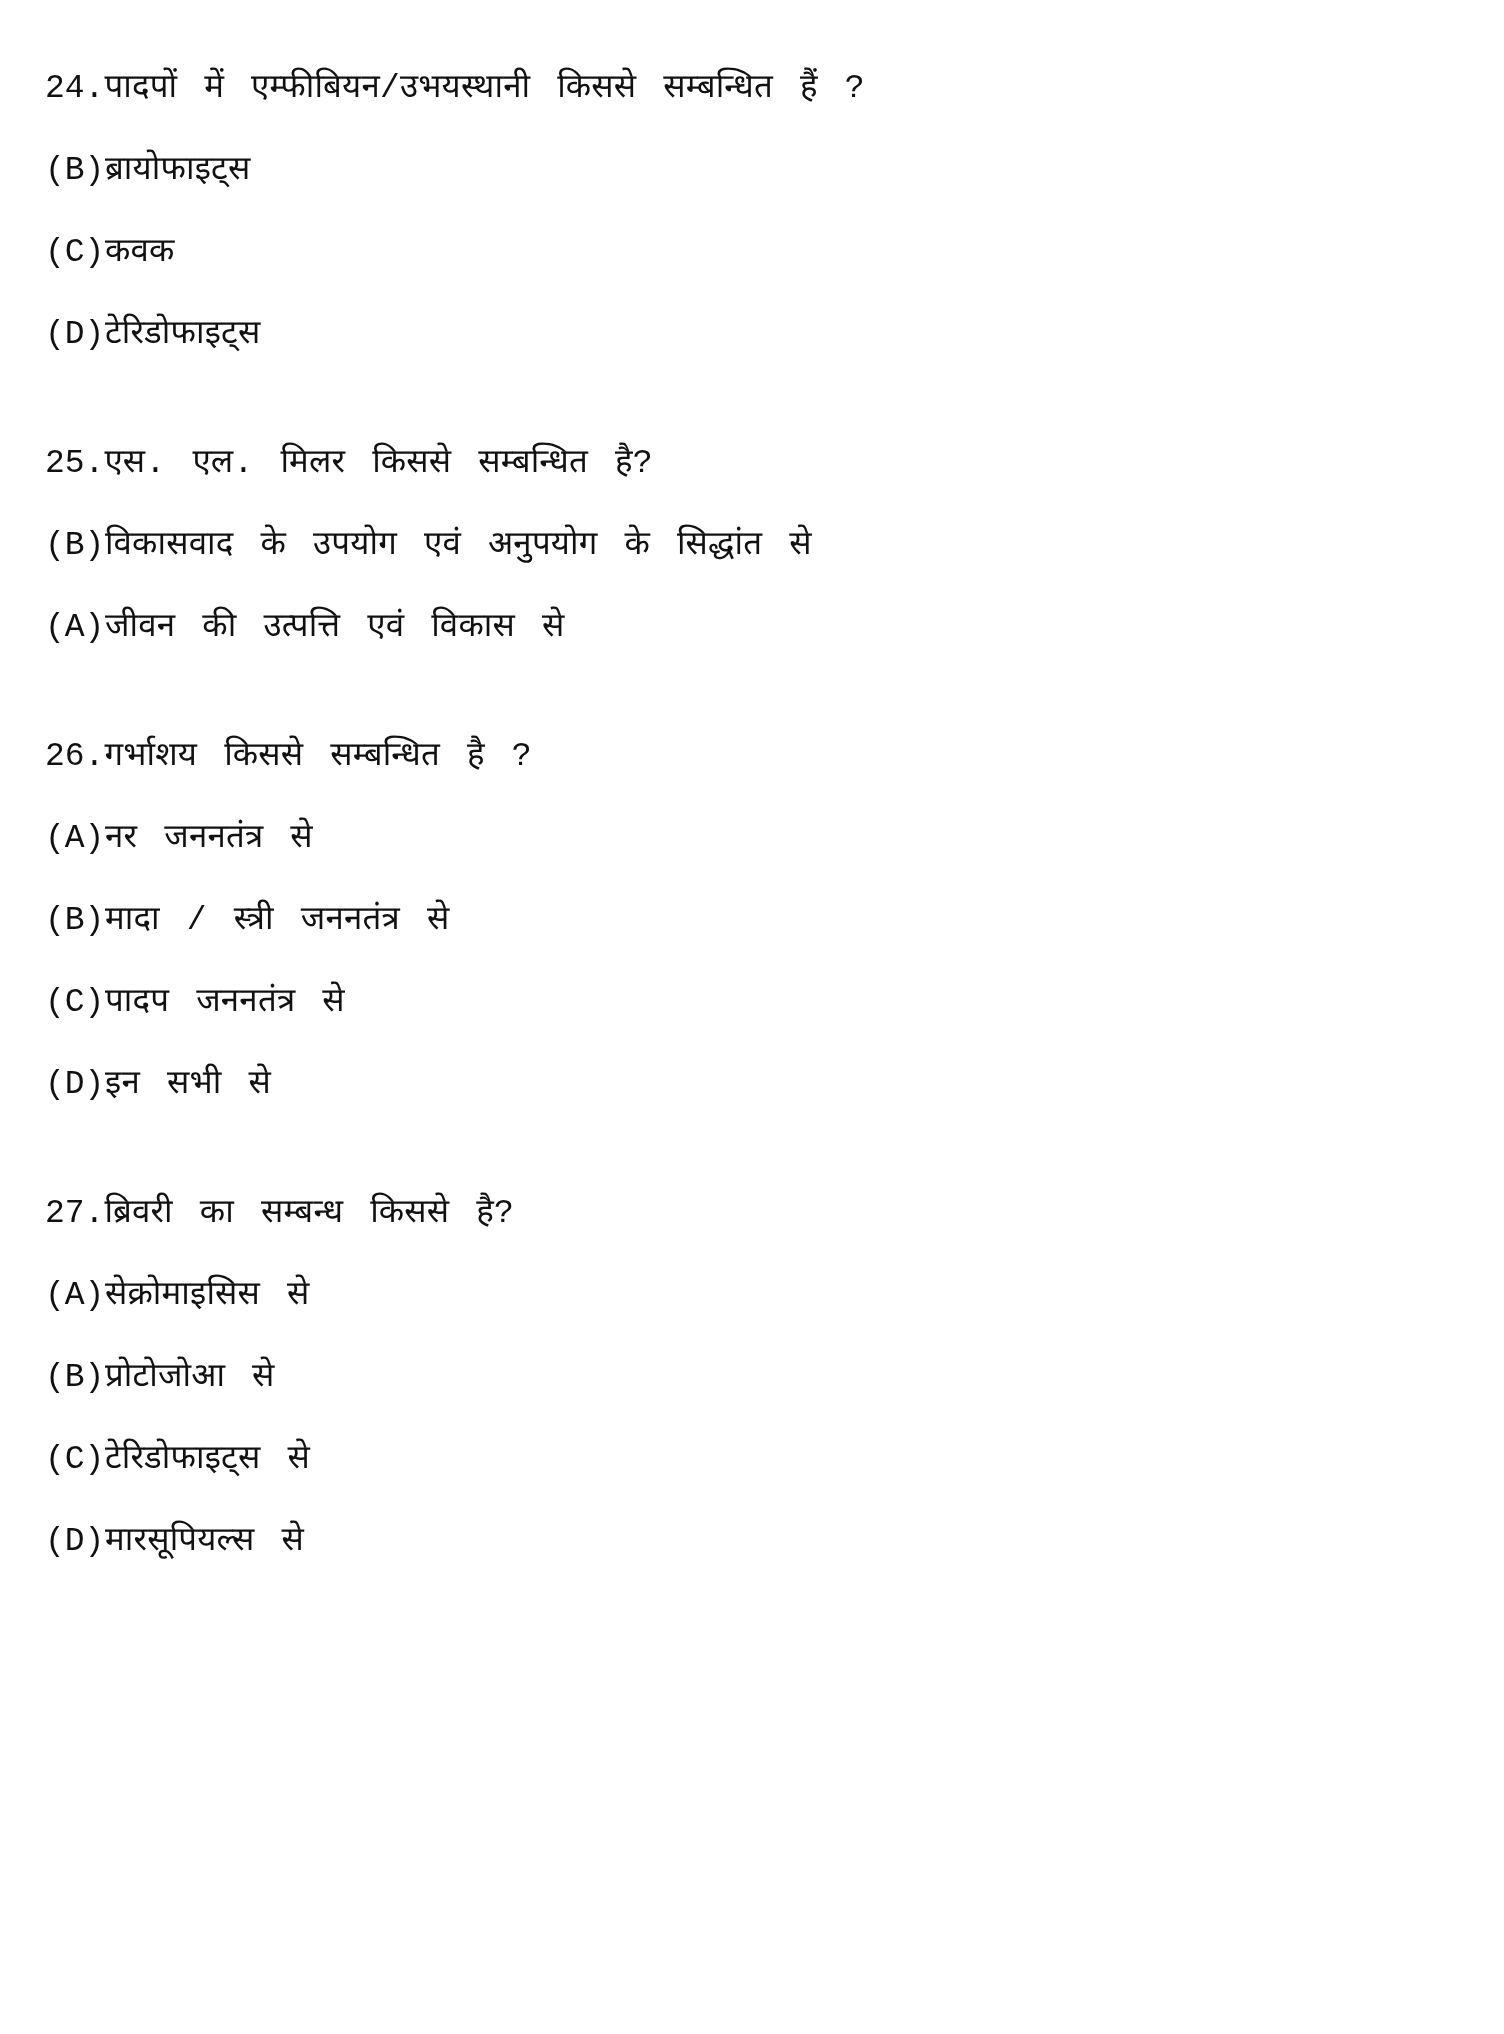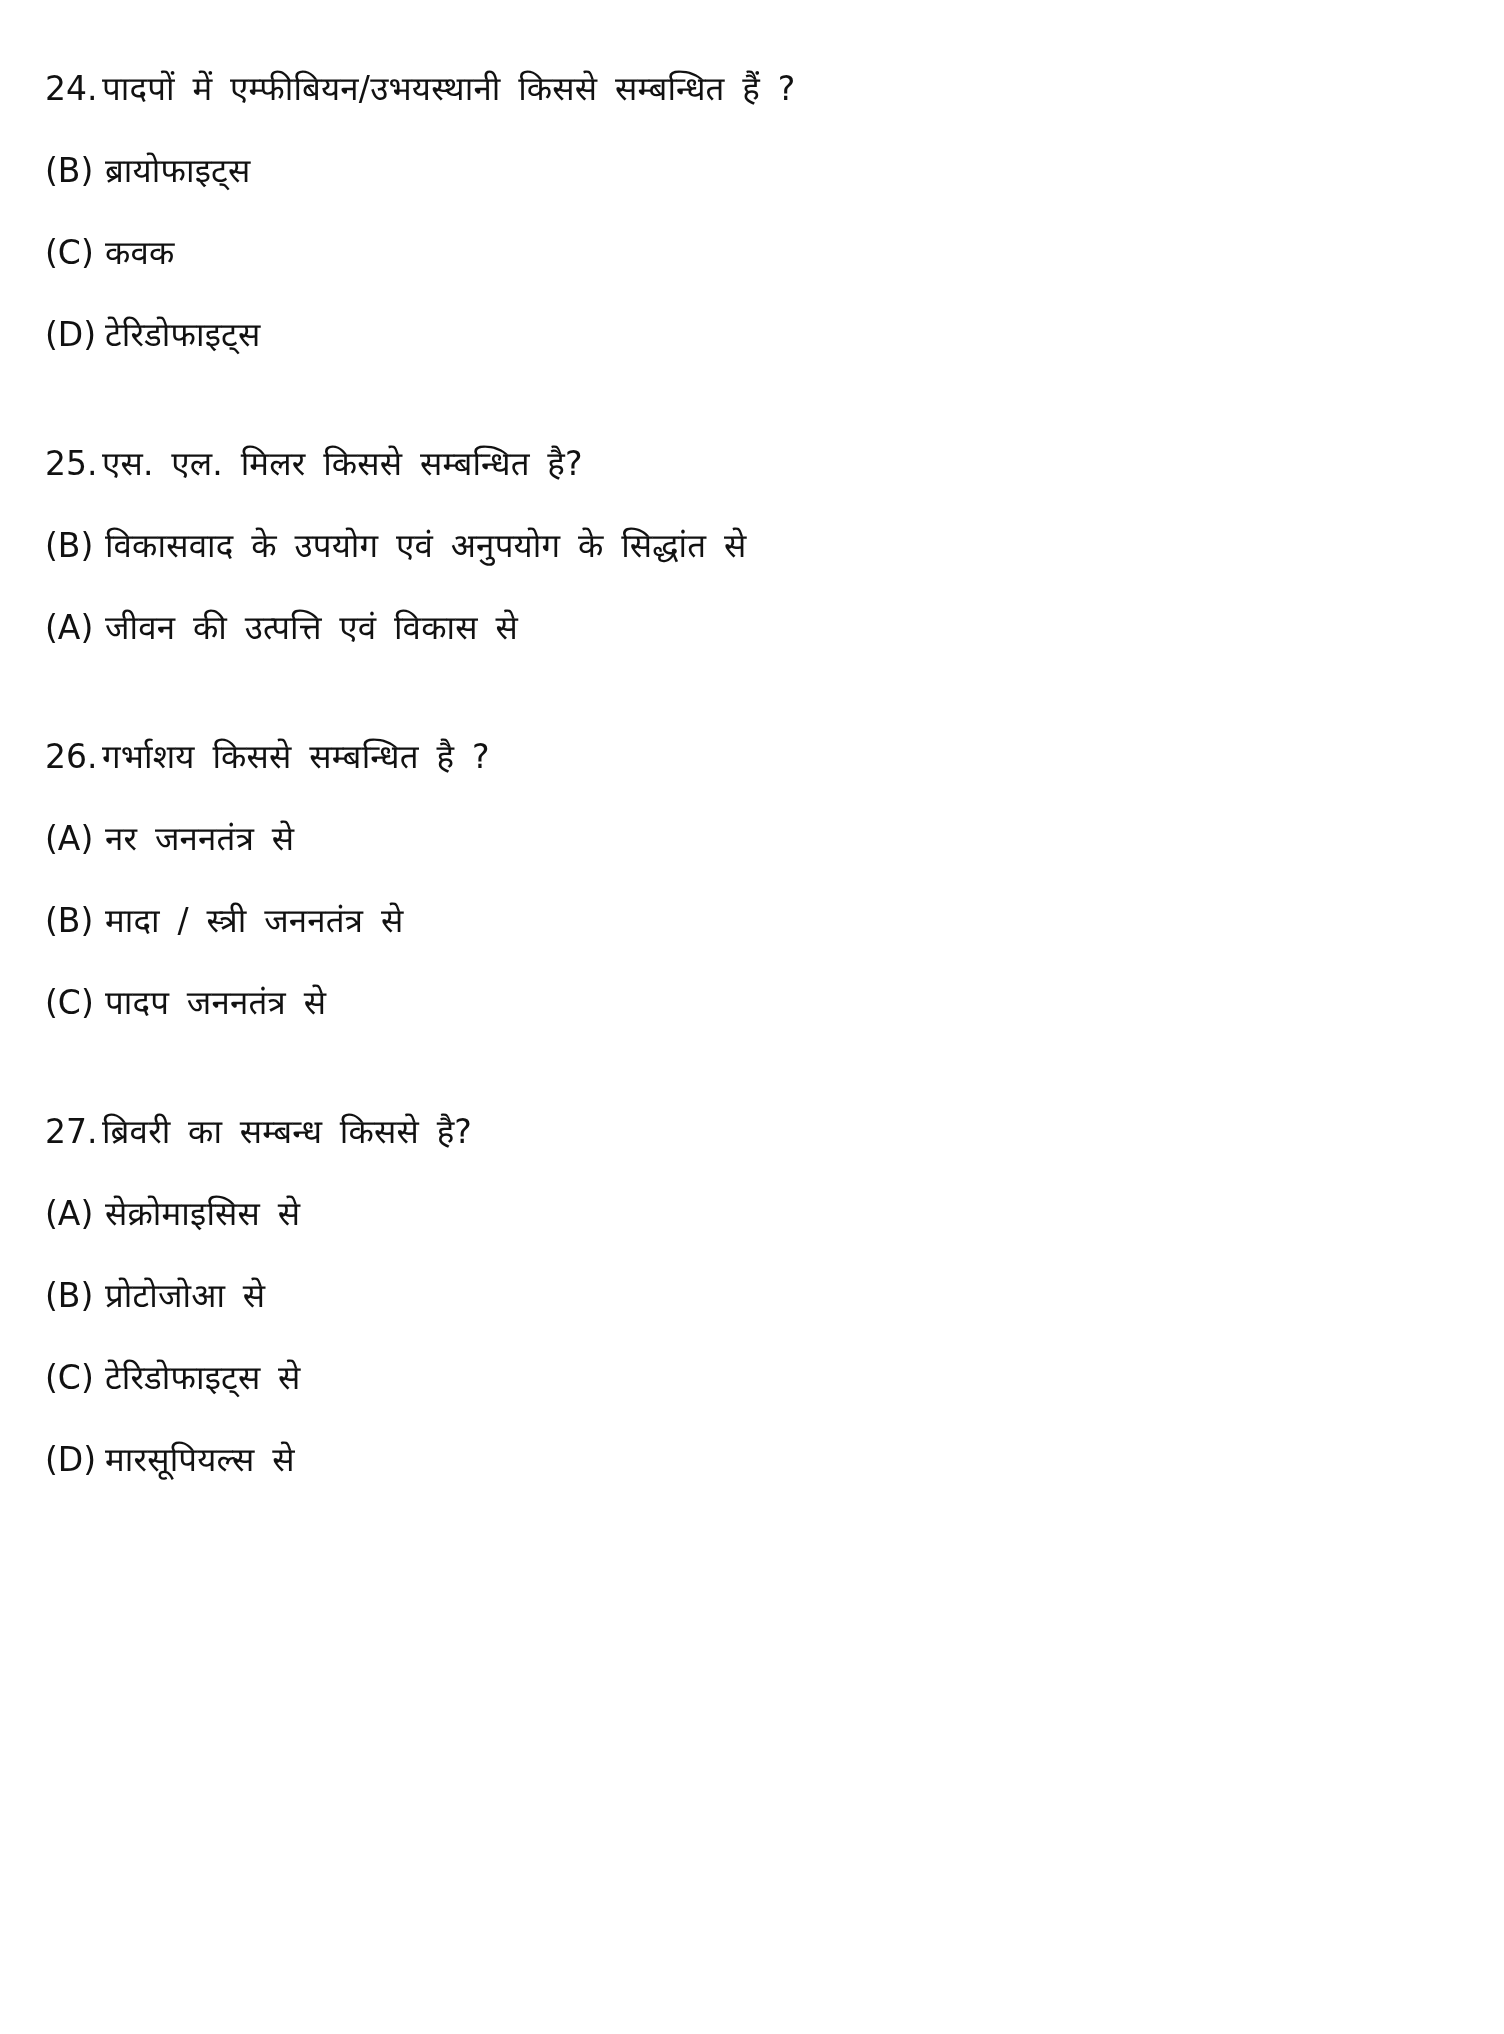--- a/index.html
+++ b/index.html
@@ -11,20 +11,21 @@
     min-height: 2034px;
     font-family: "DejaVu Sans", "Liberation Sans", sans-serif;
     color: #111111;
     padding: 66px 40px 60px 45px;
   }
   .page {
     width: 100%;
   }
   .question { 
     margin-bottom: 83px;
+    font-family: Liberation Mono, monospace;
   }
   .question:last-child { margin-bottom: 3px; }
   .q-line, .option {
     font-size: 33px;
     line-height: 46px;
     margin-bottom: 36px;
     word-spacing: 7px;
     white-space: nowrap;
   }
   .q-num {
@@ -77,20 +78,23 @@
     </div>
     <div class="option">
       <span class="opt-label">(A)</span><span class="opt-text">नर जननतंत्र से</span>
     </div>
     <div class="option">
       <span class="opt-label">(B)</span><span class="opt-text">मादा / स्त्री जननतंत्र से</span>
     </div>
     <div class="option">
       <span class="opt-label">(C)</span><span class="opt-text">पादप जननतंत्र से</span>
     </div>
+    <div class="option">
+      <span class="opt-label">(D)</span><span class="opt-text">इन सभी से</span>
+    </div>
   </div>
 
   <div class="question">
     <div class="q-line">
       <span class="q-num">27.</span><span class="q-text">ब्रिवरी का सम्बन्ध किससे है?</span>
     </div>
     <div class="option">
       <span class="opt-label">(A)</span><span class="opt-text">सेक्रोमाइसिस से</span>
     </div>
     <div class="option">

